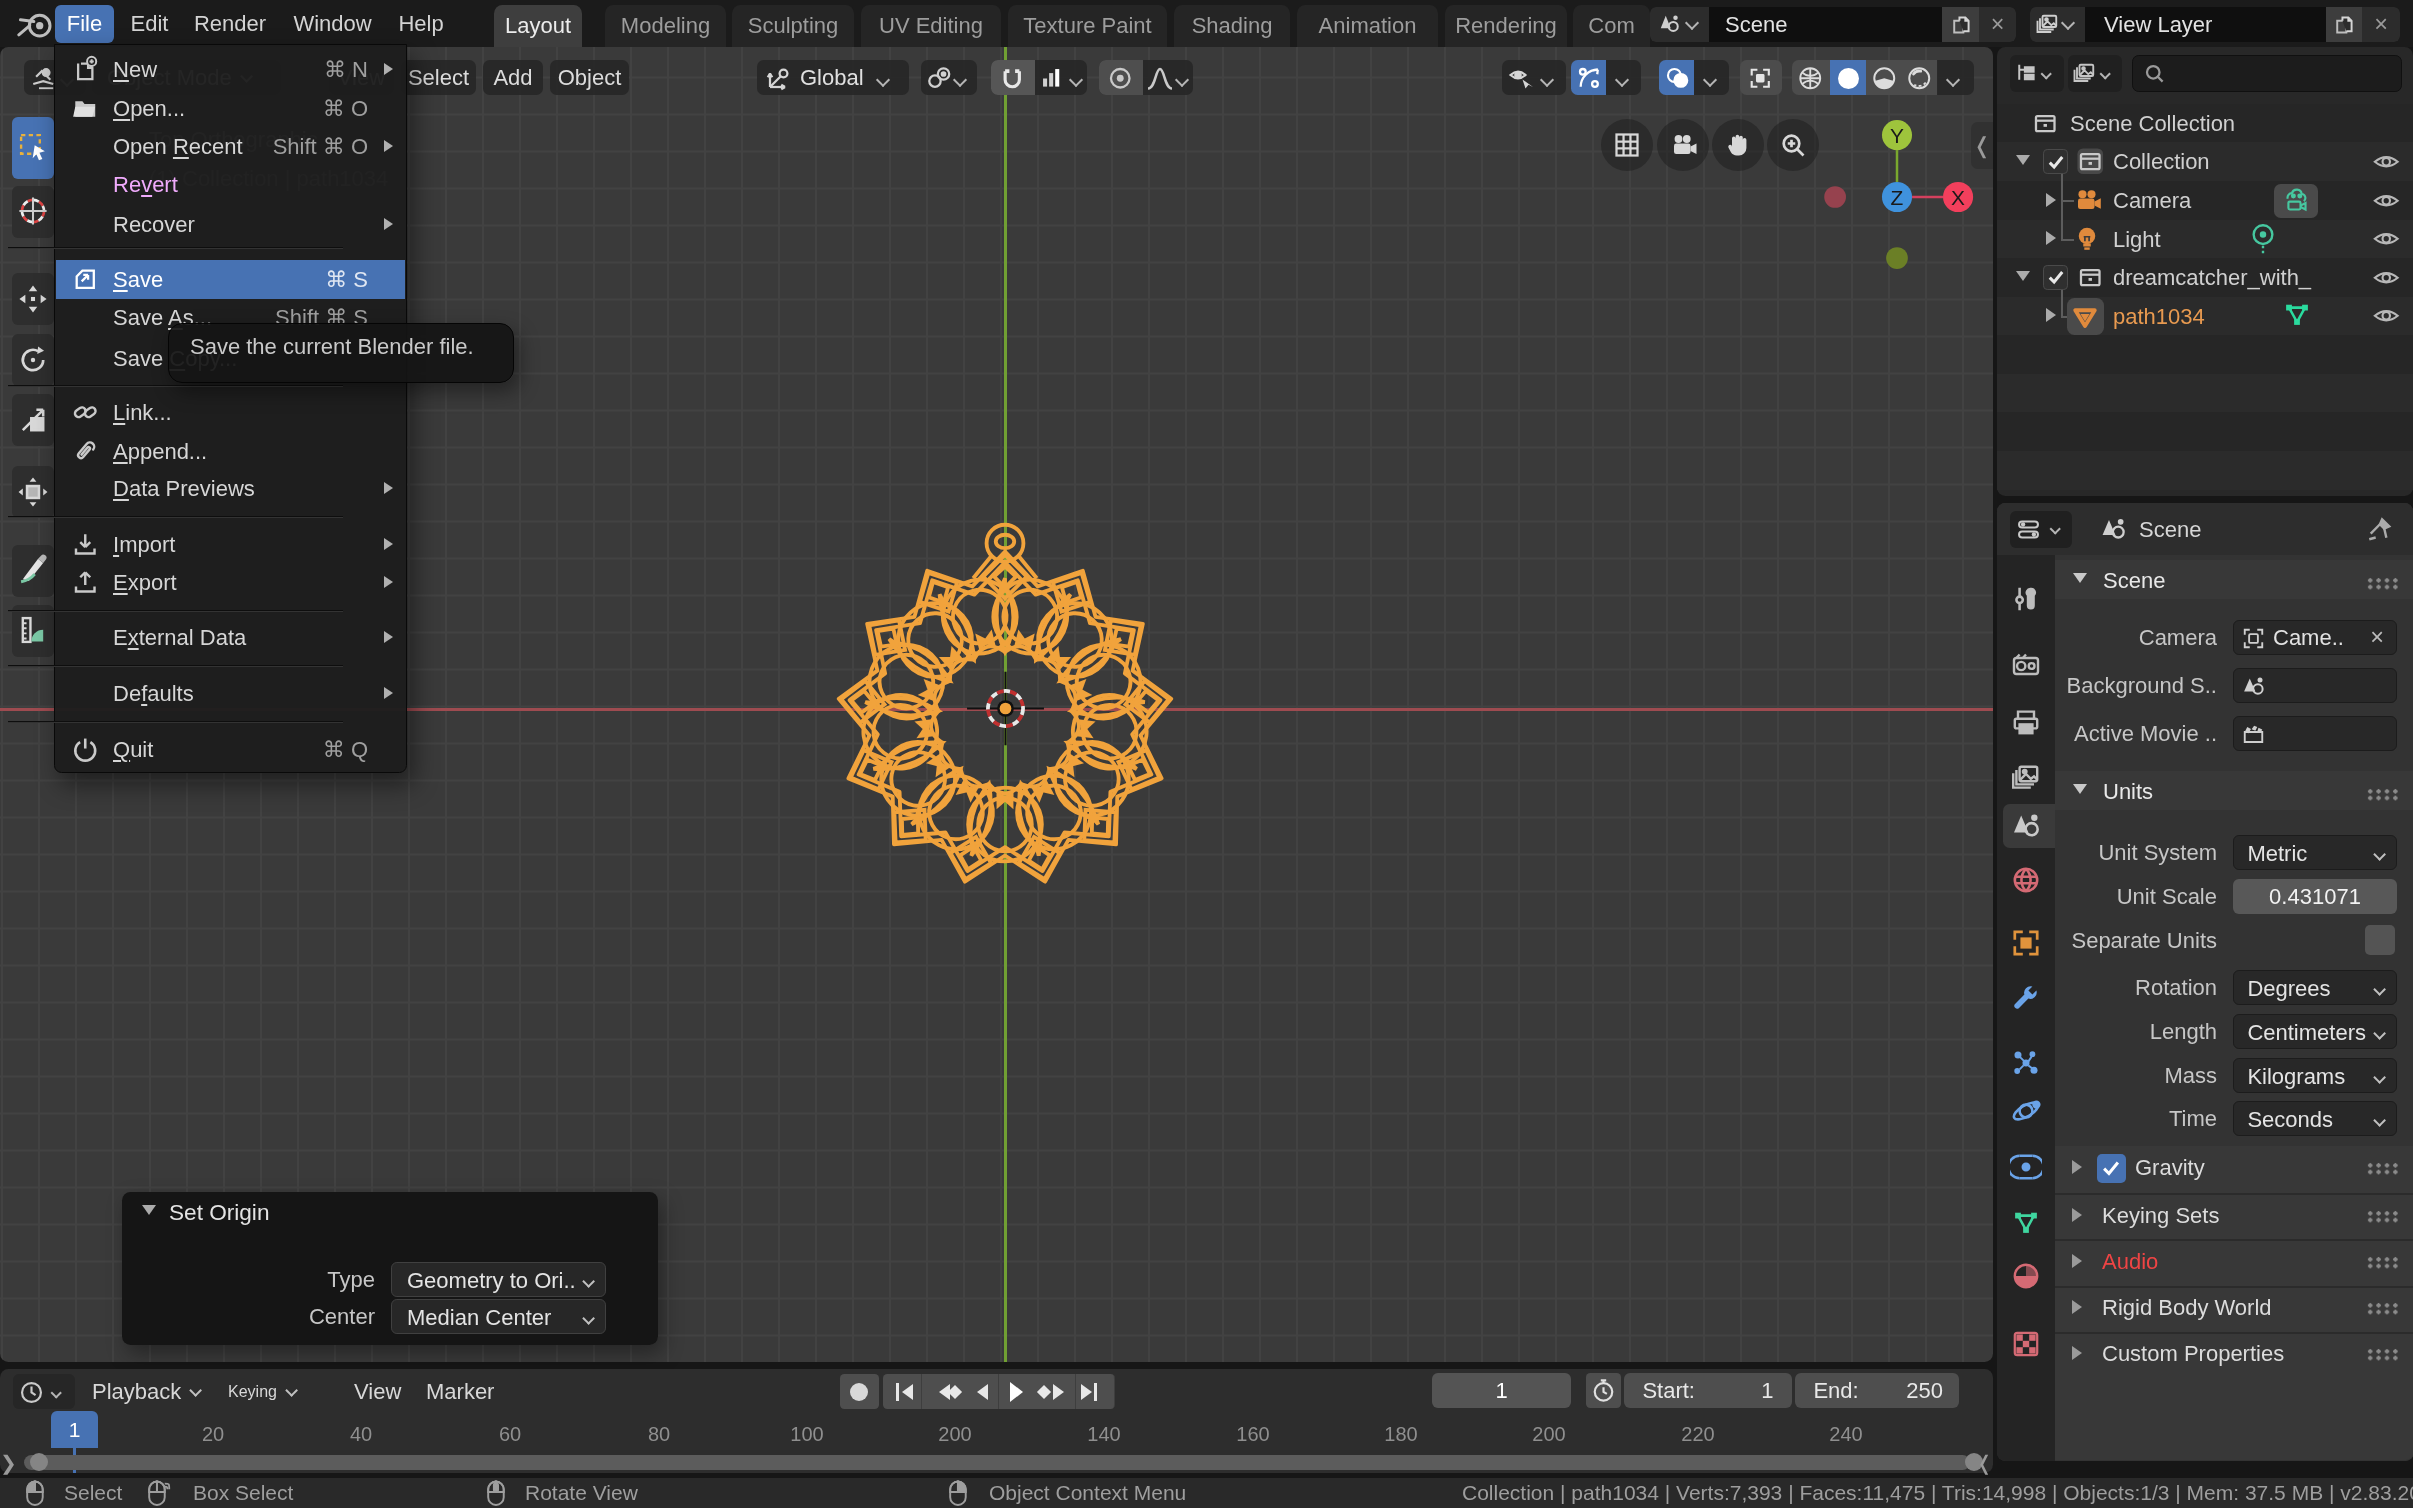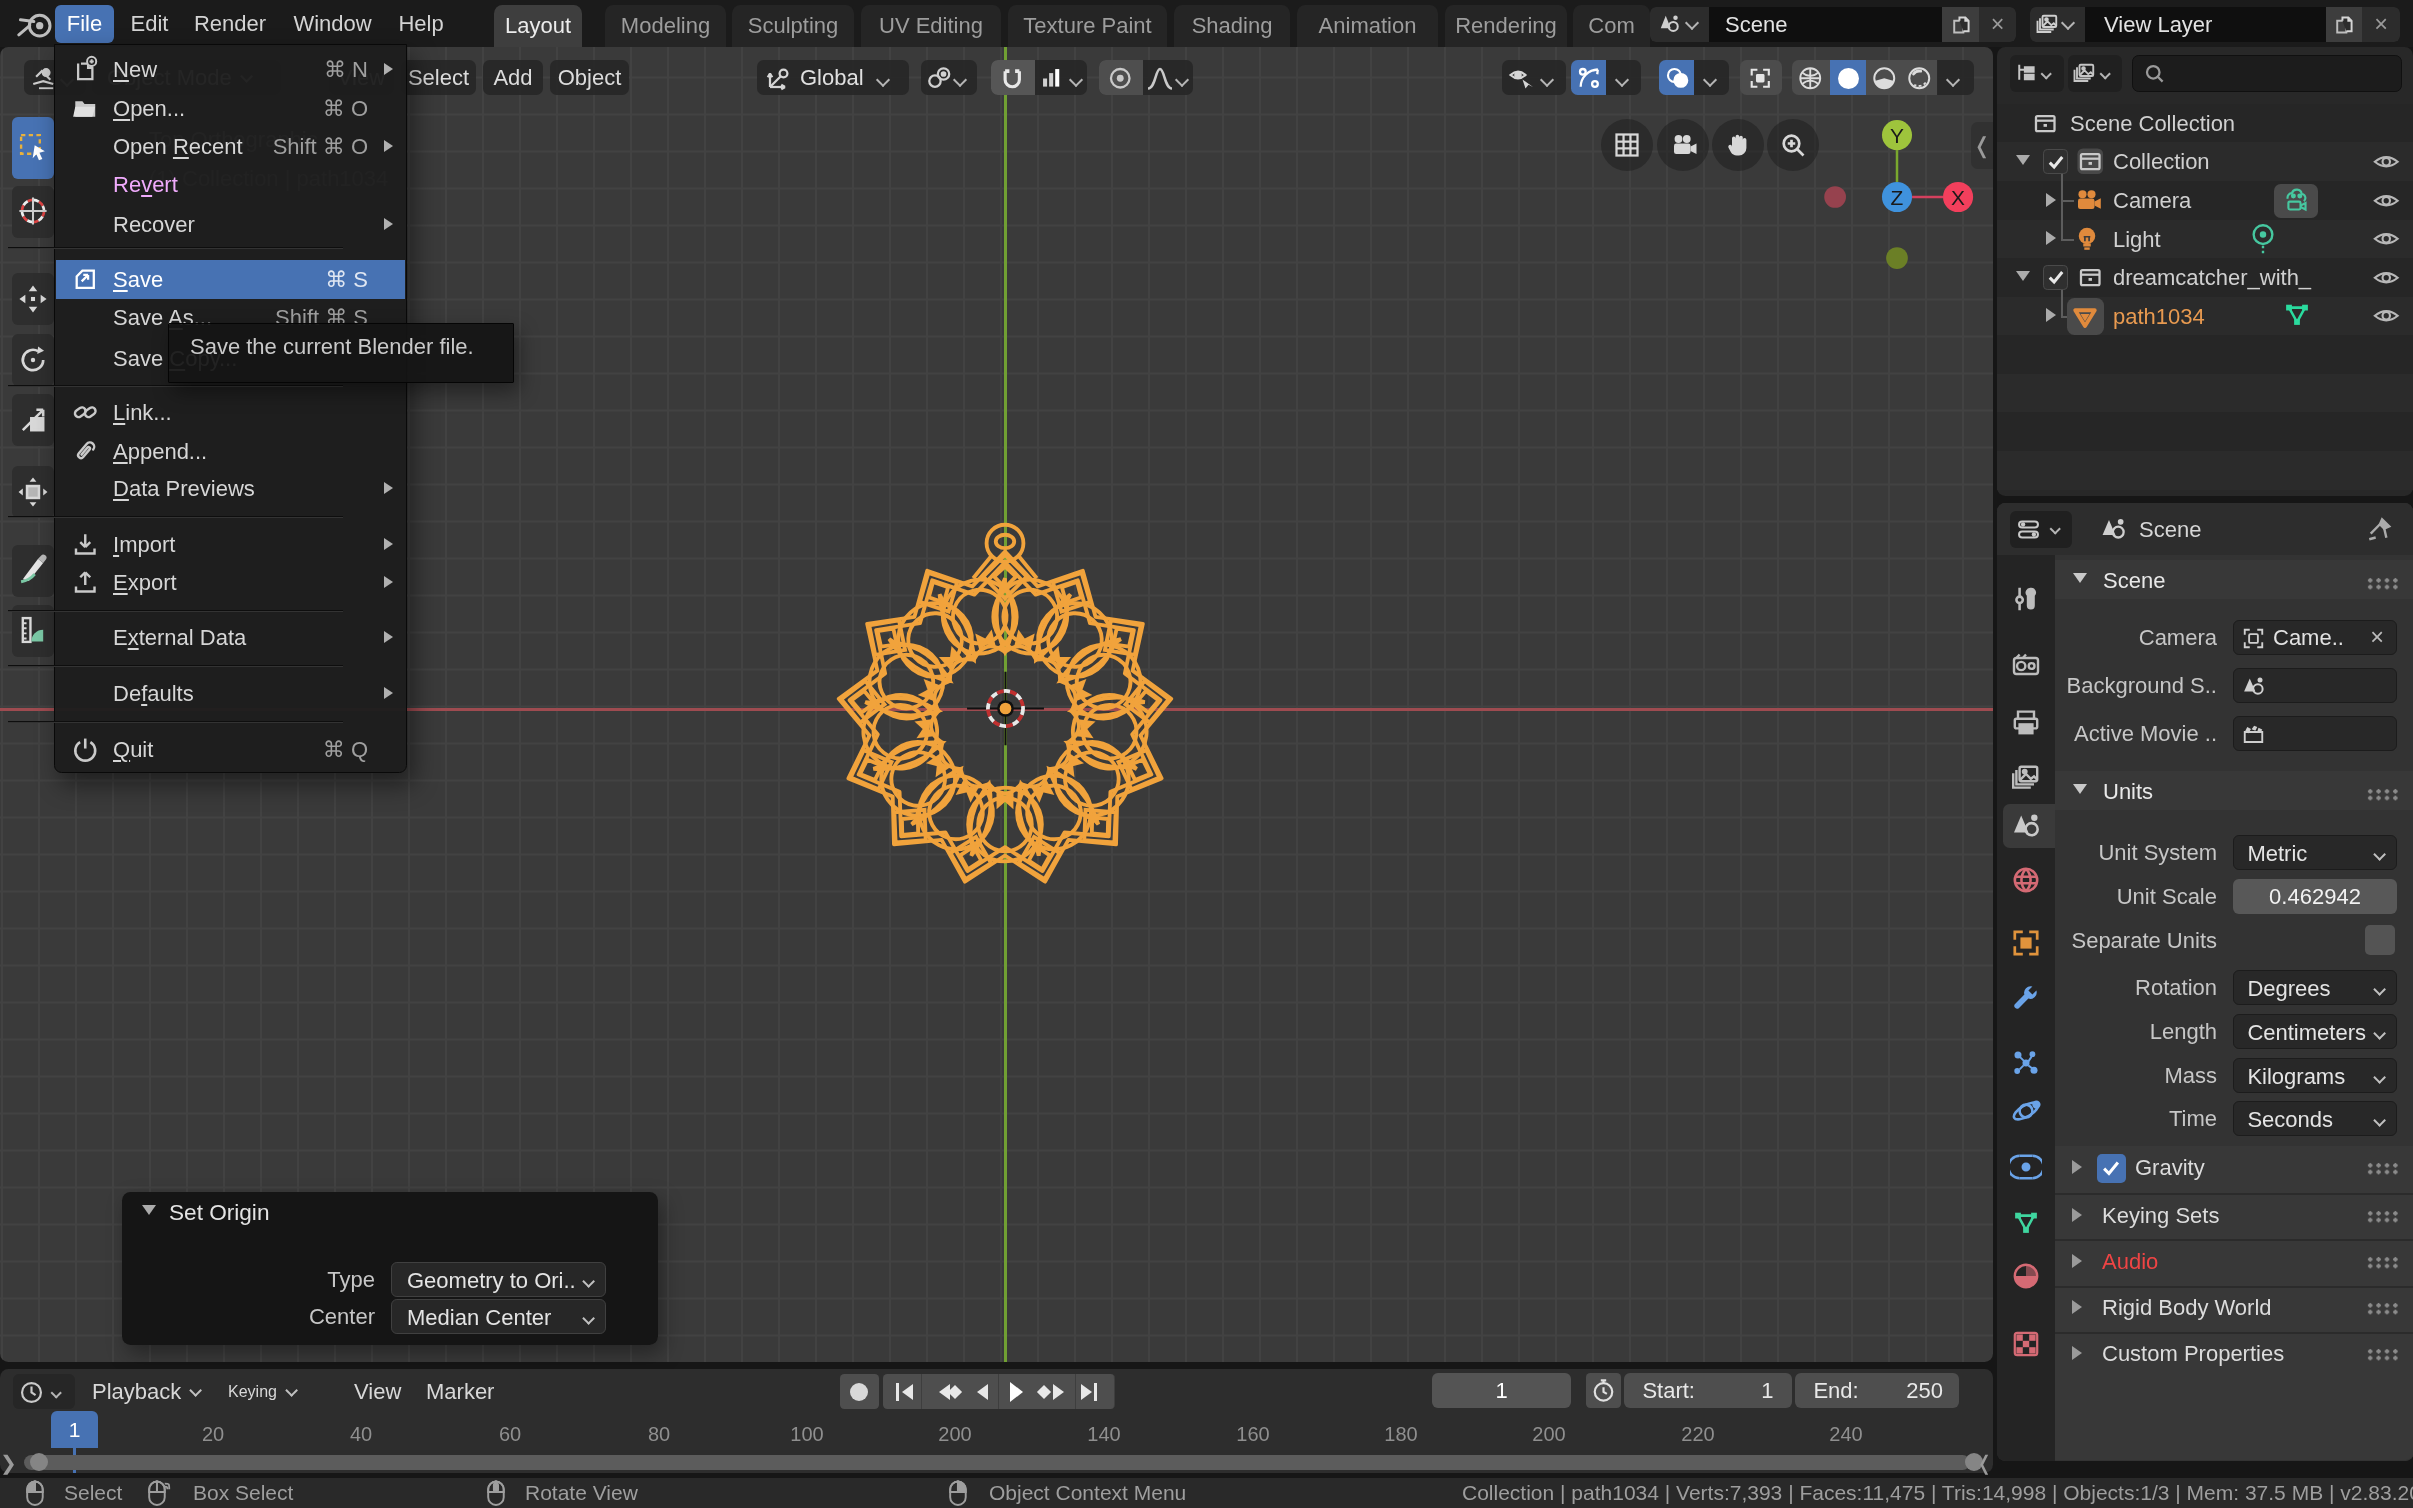--- a/index.html
+++ b/index.html
@@ -727,21 +727,21 @@
       <path d="M3 8 L5 4 L8 5.5 L6 9 Z M8.5 5.7 L11.5 7 L13 4 L10.5 3 Z M14 4.5 L17 6 L16 8 L13 7.5 Z"></path>
     </g>
   </svg>
 <div class="abs" style="left:2055px;top:771px;width:359px;height:39px;background:#383838"></div>
 <div class="abs" style="left:2073px;top:784px;width:0;height:0;border-top:10px solid #c9c9c9;border-left:7.5px solid transparent;border-right:7.5px solid transparent"></div>
 <div class="phead" style="left:2103px;top:779px">Units</div>
 <div class="grip" style="top:788px"></div>
 <div class="prop-label" style="left:2028px;top:835px;width:189px">Unit System</div>
 <div class="prop-field" style="left:2233px;top:835px;width:164px"><span style="margin-left:13.4px">Metric</span><span class="caret" style="float:right;margin:14.2px 11.7px 0 0"></span></div>
 <div class="prop-label" style="left:2028px;top:879px;width:189px">Unit Scale</div>
-<div class="abs" style="left:2233px;top:879px;width:164px;height:35px;background:#585858;border-radius:5.9px;color:#f2f2f2;font-size:22px;text-align:center;line-height:35px">0.462942</div>
+<div class="abs" style="left:2233px;top:879px;width:164px;height:35px;background:#585858;border-radius:5.9px;color:#f2f2f2;font-size:22px;text-align:center;line-height:35px">0.431071</div>
 <div class="prop-label" style="left:2028px;top:923px;width:189px">Separate Units</div>
 <div class="abs" style="left:2365px;top:925px;width:30px;height:30px;background:#545454;border-radius:5px"></div>
 <div class="prop-label" style="left:2028px;top:970px;width:189px">Rotation</div>
 <div class="prop-field" style="left:2233px;top:970px;width:164px"><span style="margin-left:13.4px">Degrees</span><span class="caret" style="float:right;margin:14.2px 11.7px 0 0"></span></div>
 <div class="prop-label" style="left:2028px;top:1014px;width:189px">Length</div>
 <div class="prop-field" style="left:2233px;top:1014px;width:164px"><span style="margin-left:13.4px">Centimeters</span><span class="caret" style="float:right;margin:14.2px 11.7px 0 0"></span></div>
 <div class="prop-label" style="left:2028px;top:1058px;width:189px">Mass</div>
 <div class="prop-field" style="left:2233px;top:1058px;width:164px"><span style="margin-left:13.4px">Kilograms</span><span class="caret" style="float:right;margin:14.2px 11.7px 0 0"></span></div>
 <div class="prop-label" style="left:2028px;top:1101px;width:189px">Time</div>
 <div class="prop-field" style="left:2233px;top:1101px;width:164px"><span style="margin-left:13.4px">Seconds</span><span class="caret" style="float:right;margin:14.2px 11.7px 0 0"></span></div>
@@ -985,13 +985,13 @@
 <div class="mi" style="top:730px;left:56px;width:349px;color:#d6d6d6">
     <span class="txt"><span class="u">Q</span>uit</span>
     <span class="sc" style="">⌘ Q</span>
   </div>
 <svg width="28.5" height="28.5" viewBox="0 0 20 20" style="position:absolute;left:71px;top:735px">
     <g fill="none" stroke="#c9c9c9" stroke-width="1.8">
       <path d="M6.4 5 a7 7 0 1 0 7.2 0"></path>
       <path d="M10 2.5 v7"></path>
     </g>
   </svg>
-<div class="abs" style="left:168px;top:323px;width:346px;height:60px;background:rgba(20,20,20,.93);border:0.8px solid #050505;border-radius:1px;box-shadow:5px 8.4px 20px rgba(0,0,0,.4);color:#c9c9c9;font-size:22px;line-height:45px;padding-left:21px">Save the current Blender file.</div>
+<div class="abs" style="left:168px;top:323px;width:346px;height:60px;background:rgba(20,20,20,.93);border:0.8px solid #050505;border-radius:14px;box-shadow:5px 8.4px 20px rgba(0,0,0,.4);color:#c9c9c9;font-size:22px;line-height:45px;padding-left:21px">Save the current Blender file.</div>
 
 </body></html>

